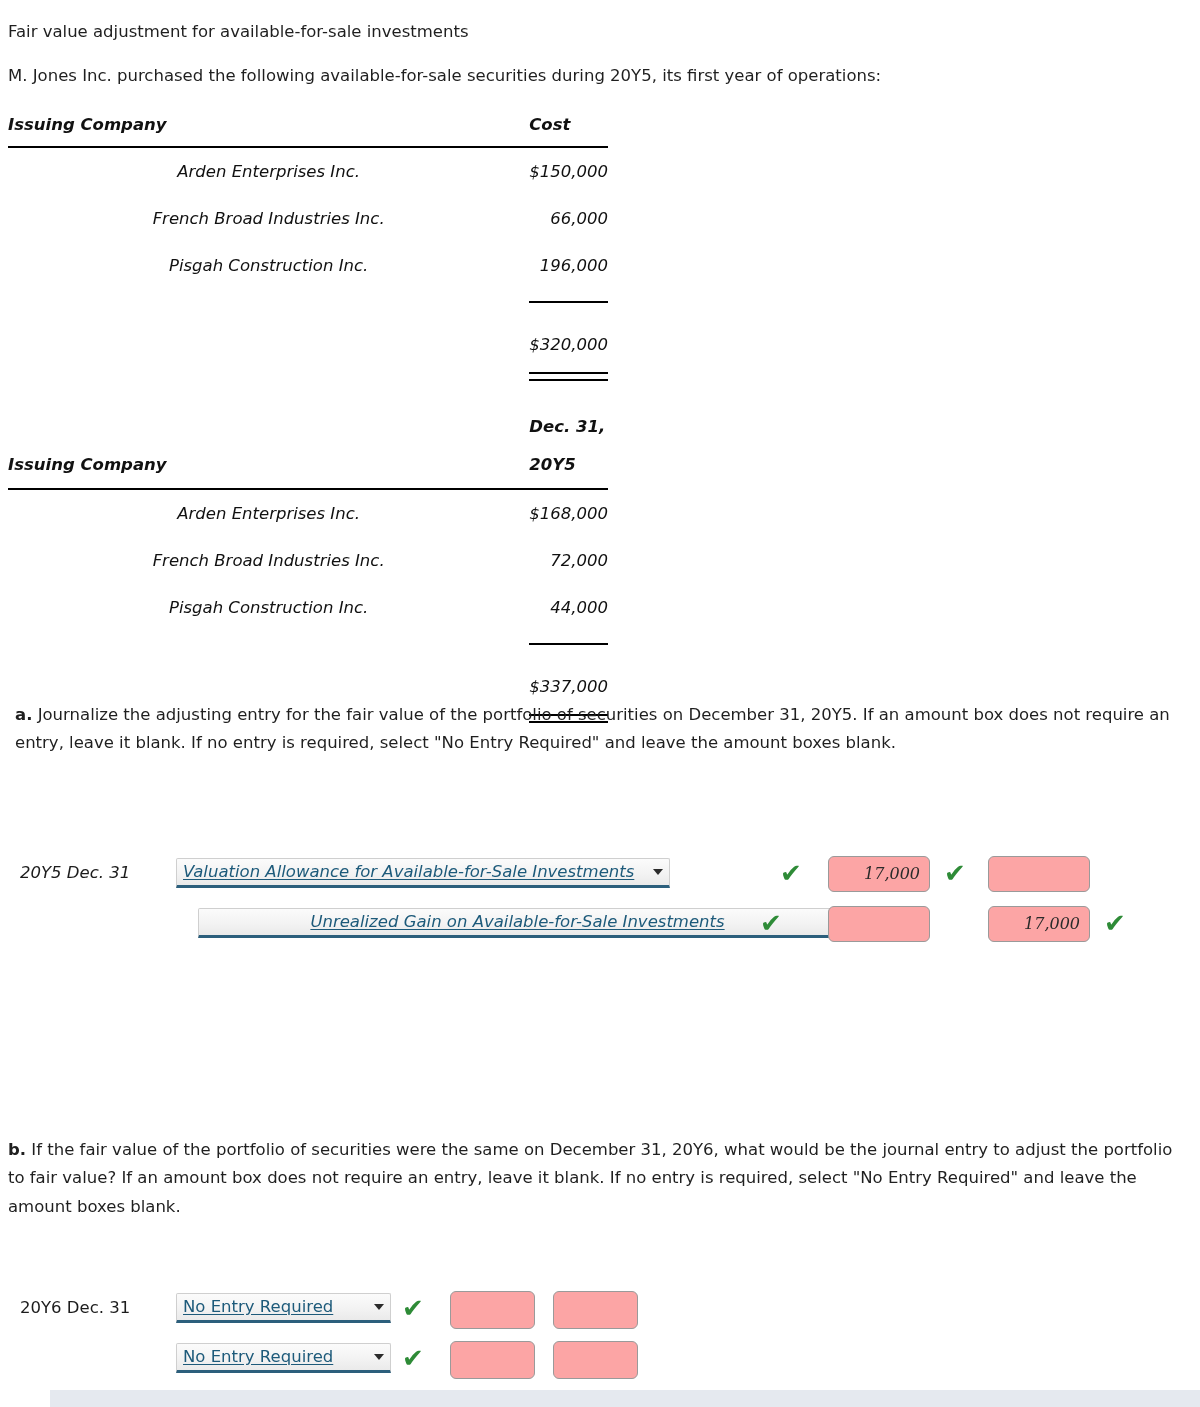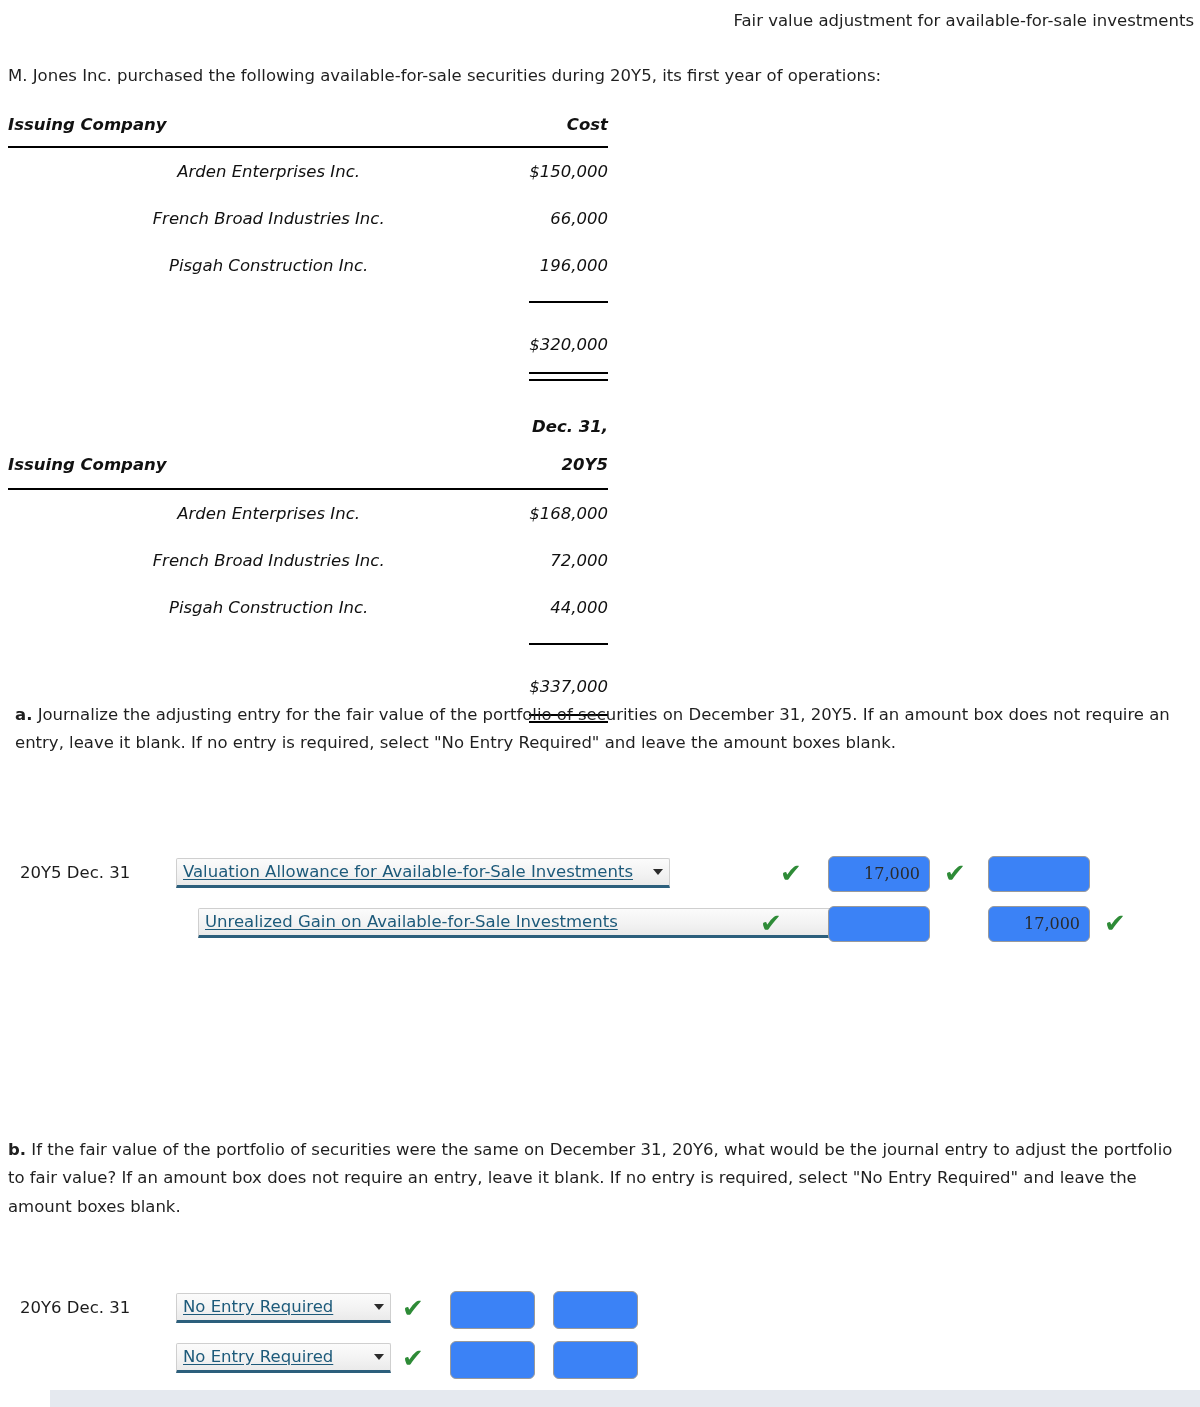--- a/index.html
+++ b/index.html
@@ -50,21 +50,21 @@
     border: 0;
     vertical-align: bottom;
   }
   .acct-table th {
     font-weight: bold;
     text-align: left;
     height: 34px;
     line-height: 34px;
   }
   .acct-table th.num {
-    text-align: right;
+    text-align: left;
   }
   .acct-table td.name {
     height: 47px;
     line-height: 47px;
     text-align: center;
     white-space: nowrap;
   }
   .acct-table td.num {
     height: 47px;
     line-height: 47px;
@@ -158,21 +158,21 @@
     font-weight: bold;
     text-align: center;
     user-select: none;
   }
   .amt {
     position: absolute;
     top: 4px;
     box-sizing: border-box;
     border: 1px solid #9a9a9a;
     border-radius: 6px;
-    background: #3b82f6;
+    background: #fca5a5;
     font-family: "DejaVu Serif", "Liberation Serif", serif;
     font-size: 16px;
     color: #2a2a2a;
     text-align: right;
     padding: 0 9px 0 4px;
     line-height: 34px;
   }
 
   
   .amt.wide { width: 102px; height: 36px; line-height: 34px; }
@@ -185,21 +185,21 @@
     width: 1150px;
     height: 17px;
     background: #e5e9ef;
   }
 </style>
 </head>
 <body>
 
 <div class="page">
 
-  <div class="para" style="top:7px;text-align:right;">Fair value adjustment for available-for-sale investments</div>
+  <div class="para" style="top:18px;">Fair value adjustment for available-for-sale investments</div>
 
   <div class="para" style="top:62px;">M. Jones Inc. purchased the following available-for-sale securities during 20Y5, its first year of operations:</div>
 
   <table class="acct-table" style="top:108px;">
     <tbody>
         <tr>
       <th class="colA">Issuing Company</th>
       <th class="colB num">Cost</th>
     </tr>
     <tr class="hdr-rule">
@@ -279,37 +279,37 @@
           </td>
     </tr>
   </tbody>
     </table>
 
   <div class="para" style="top:701px;margin-left:7px;">
     <b>a.</b>
     <span>Journalize the adjusting entry for the fair value of the portfolio of securities on December 31, 20Y5. If an amount box does not require an entry, leave it blank. If no entry is required, select "No Entry Required" and leave the amount boxes blank.</span>
   </div>
 
-  <div class="journal" style="top:852px;">
+  <div class="journal" style="top:852px;font-style:italic;">
 
     <div class="jrow">
       <span class="jdate">20Y5 Dec. 31</span>
       <span class="jselect" style="left:176px; width:494px;">
         <span>Valuation Allowance for Available-for-Sale Investments</span>
         <span class="caret"></span>
       </span>
       <span class="check" style="left:780px;">✔</span>
       <span class="amt wide" style="left:828px;">17,000</span>
       <span class="check" style="left:944px;">✔</span>
       <span class="amt wide" style="left:988px;"></span>
       <span class="check" style="left:1104px;"></span>
     </div>
 
     <div class="jrow">
-      <span class="jselect" style="left:198px; width:655px;">
+      <span class="jselect" style="left:198px; width:655px;text-align:center;">
         <span>Unrealized Gain on Available-for-Sale Investments</span>
         <span class="caret"></span>
       </span>
       <span class="check" style="left:760px;">✔</span>
       <span class="amt wide" style="left:828px;"></span>
       <span class="check" style="left:944px;"></span>
       <span class="amt wide" style="left:988px;">17,000</span>
       <span class="check" style="left:1104px;">✔</span>
     </div>
 

